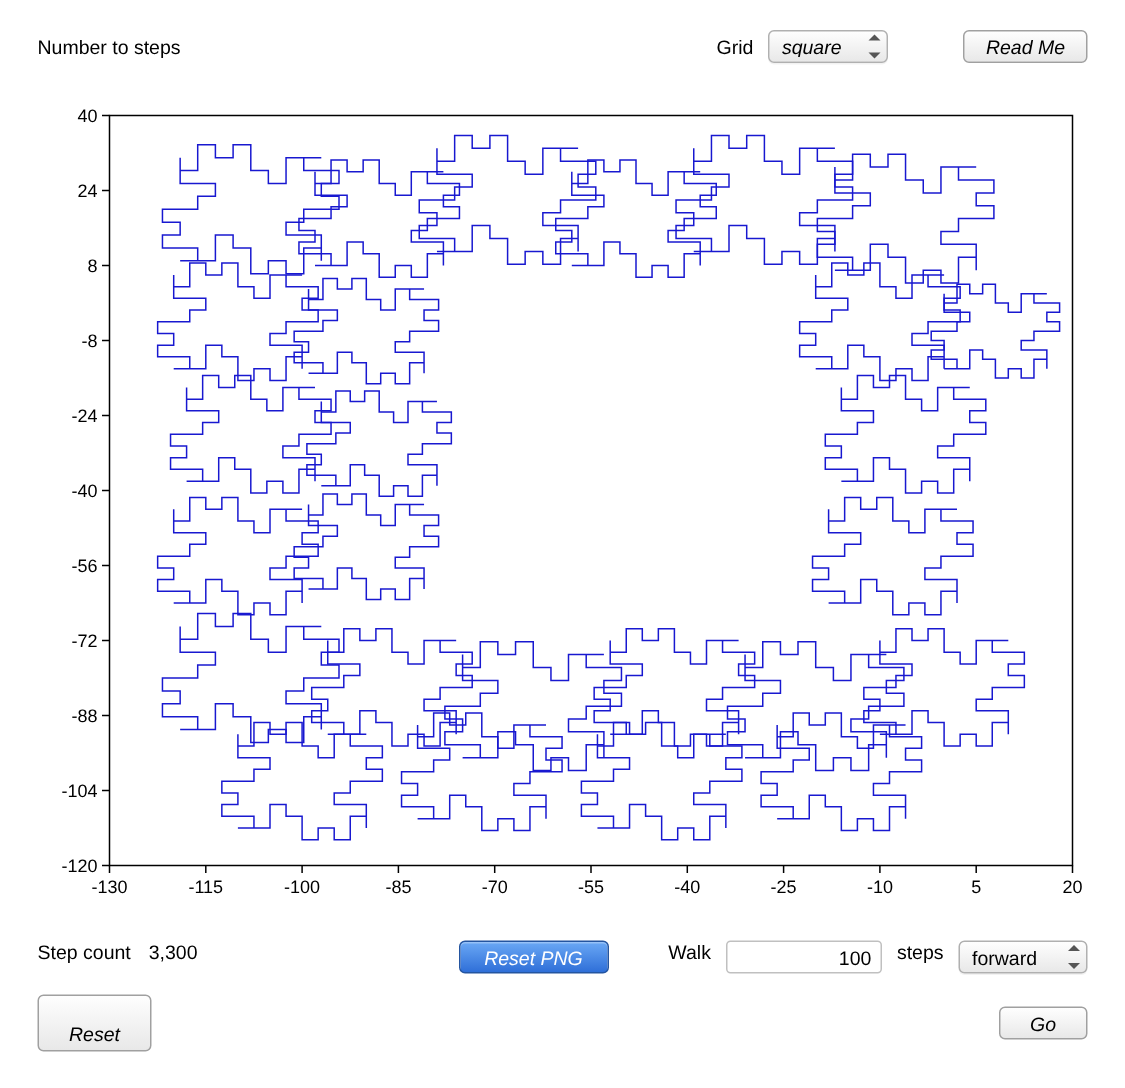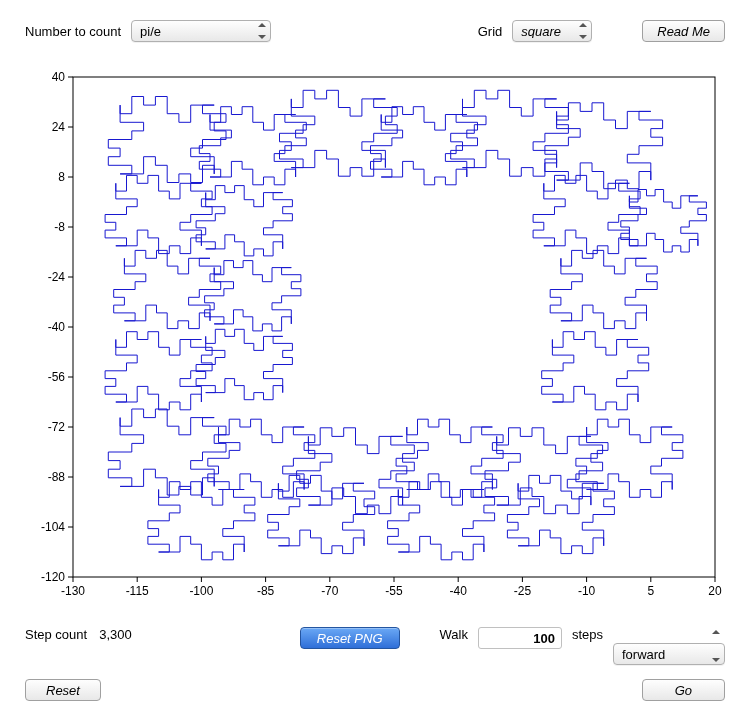--- a/index.html
+++ b/index.html
@@ -62,34 +62,29 @@
     .axis-label { font-size: 12px; fill: #000; }
     .tick { stroke: #000; stroke-width: 1; }
     .frame { fill: none; stroke: #000; stroke-width: 1; }
     .plotline { fill: none; stroke: #1818d0; stroke-width: 1; }
     
     .bottom-row { display: flex; align-items: flex-start; gap: 10px; margin-bottom: 14px; }
     .bottom-row2 { display: flex; align-items: center; }
     
     #sel-number { width: 140px; }
     #sel-grid { width: 80px; font-style: italic; }
-    #sel-direction { width: 112px; margin-top: 16px; }
+    #sel-direction { width: 86px; }
     #numval { width: 140px; }
-    #walkcount { width: 84px; font-weight: bold; }
+    #walkcount { width: 104px; }
   </style>
 </head>
 <body>
 
 <div class="top-row">
-  <span class="label">Number to count</span>
-  <span class="select-wrap">
-    <select id="sel-number">
-      <option>pi/e</option>
-    </select>
-  </span>
+  <span class="label">Number to steps</span>
   <span class="spacer-flex"></span>
   <span class="label">Grid</span>
   <span class="select-wrap">
     <select id="sel-grid">
       <option>square</option>
     </select>
   </span>
   <span style="width:30px"></span>
   <button class="btn">Read Me</button>
 </div>
@@ -180,16 +175,16 @@
   <input id="walkcount" class="text-input numeric" type="text" value="100" style="">
   <span class="label">steps</span>
   <span class="select-wrap">
     <select id="sel-direction">
       <option>forward</option>
     </select>
   </span>
 </div>
 
 <div class="bottom-row2">
-  <button class="btn" style="padding:3px 20px">Reset</button>
+  <button class="btn" style="padding:18px 20px">Reset</button>
   <span class="spacer-flex"></span>
-  <button class="btn" style="padding:3px 32px">Go</button>
+  <button class="btn" style="padding:3px 20px">Go</button>
 </div>
 
 </body></html>

